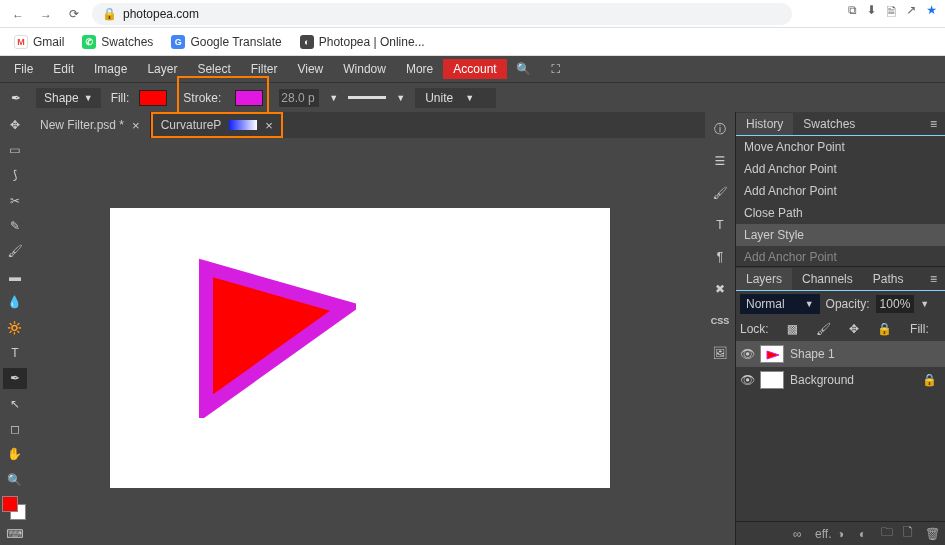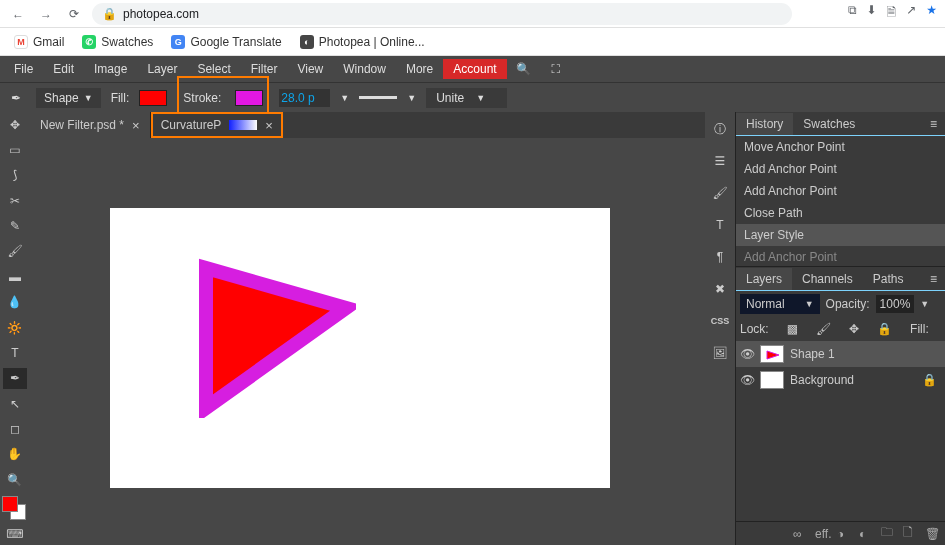--- a/index.html
+++ b/index.html
@@ -24,21 +24,21 @@
 .menu-right span{cursor:pointer}
 .soc{width:18px;height:18px;display:inline-block;color:#ccc}
 .optbar{height:30px;background:#474747;display:flex;align-items:center;padding:0 6px;gap:10px;color:#ddd;border-top:1px solid #333}
 .tool-ico{width:20px;height:20px;display:flex;align-items:center;justify-content:center}
 .shape-dd{background:#3a3a3a;padding:3px 8px;display:flex;align-items:center;gap:5px;cursor:pointer}
 .swatch{width:28px;height:16px;cursor:pointer;border:1px solid #222}
 .fill-sw{background:#ff0000}
 .stroke-sw{background:#e217e2}
 .hl-orange{border:2px solid #ff7b00}
 .stroke-group{display:flex;align-items:center;gap:14px;padding:12px 4px}
-.num-input{width:51px;background:#333;border:none;color:#0ea5e9;padding:2px}
+.num-input{width:40px;background:#333;border:none;color:#a3a3a3;padding:2px}
 .dash{width:38px;height:3px;background:#ddd}
 .unite{background:#3a3a3a;padding:3px 22px 3px 10px;display:flex;align-items:center;gap:12px;cursor:pointer}
 .down{font-size:9px}
 .main{position:absolute;top:112px;left:0;right:0;bottom:0;display:flex;background:#474747}
 .toolbar{width:30px;background:#474747;display:flex;flex-direction:column;align-items:center;padding-top:2px;gap:4px}
 .tb{width:24px;height:24px;display:flex;align-items:center;justify-content:center;color:#ccc;cursor:pointer;position:relative}
 .tb.active{background:#2a2a2a}
 .colors{position:relative;width:26px;height:26px;margin-top:2px}
 .fg{position:absolute;width:16px;height:16px;background:#ff0000;border:1px solid #888;z-index:2}
 .bg{position:absolute;width:16px;height:16px;background:#fff;border:1px solid #888;left:8px;top:8px}

